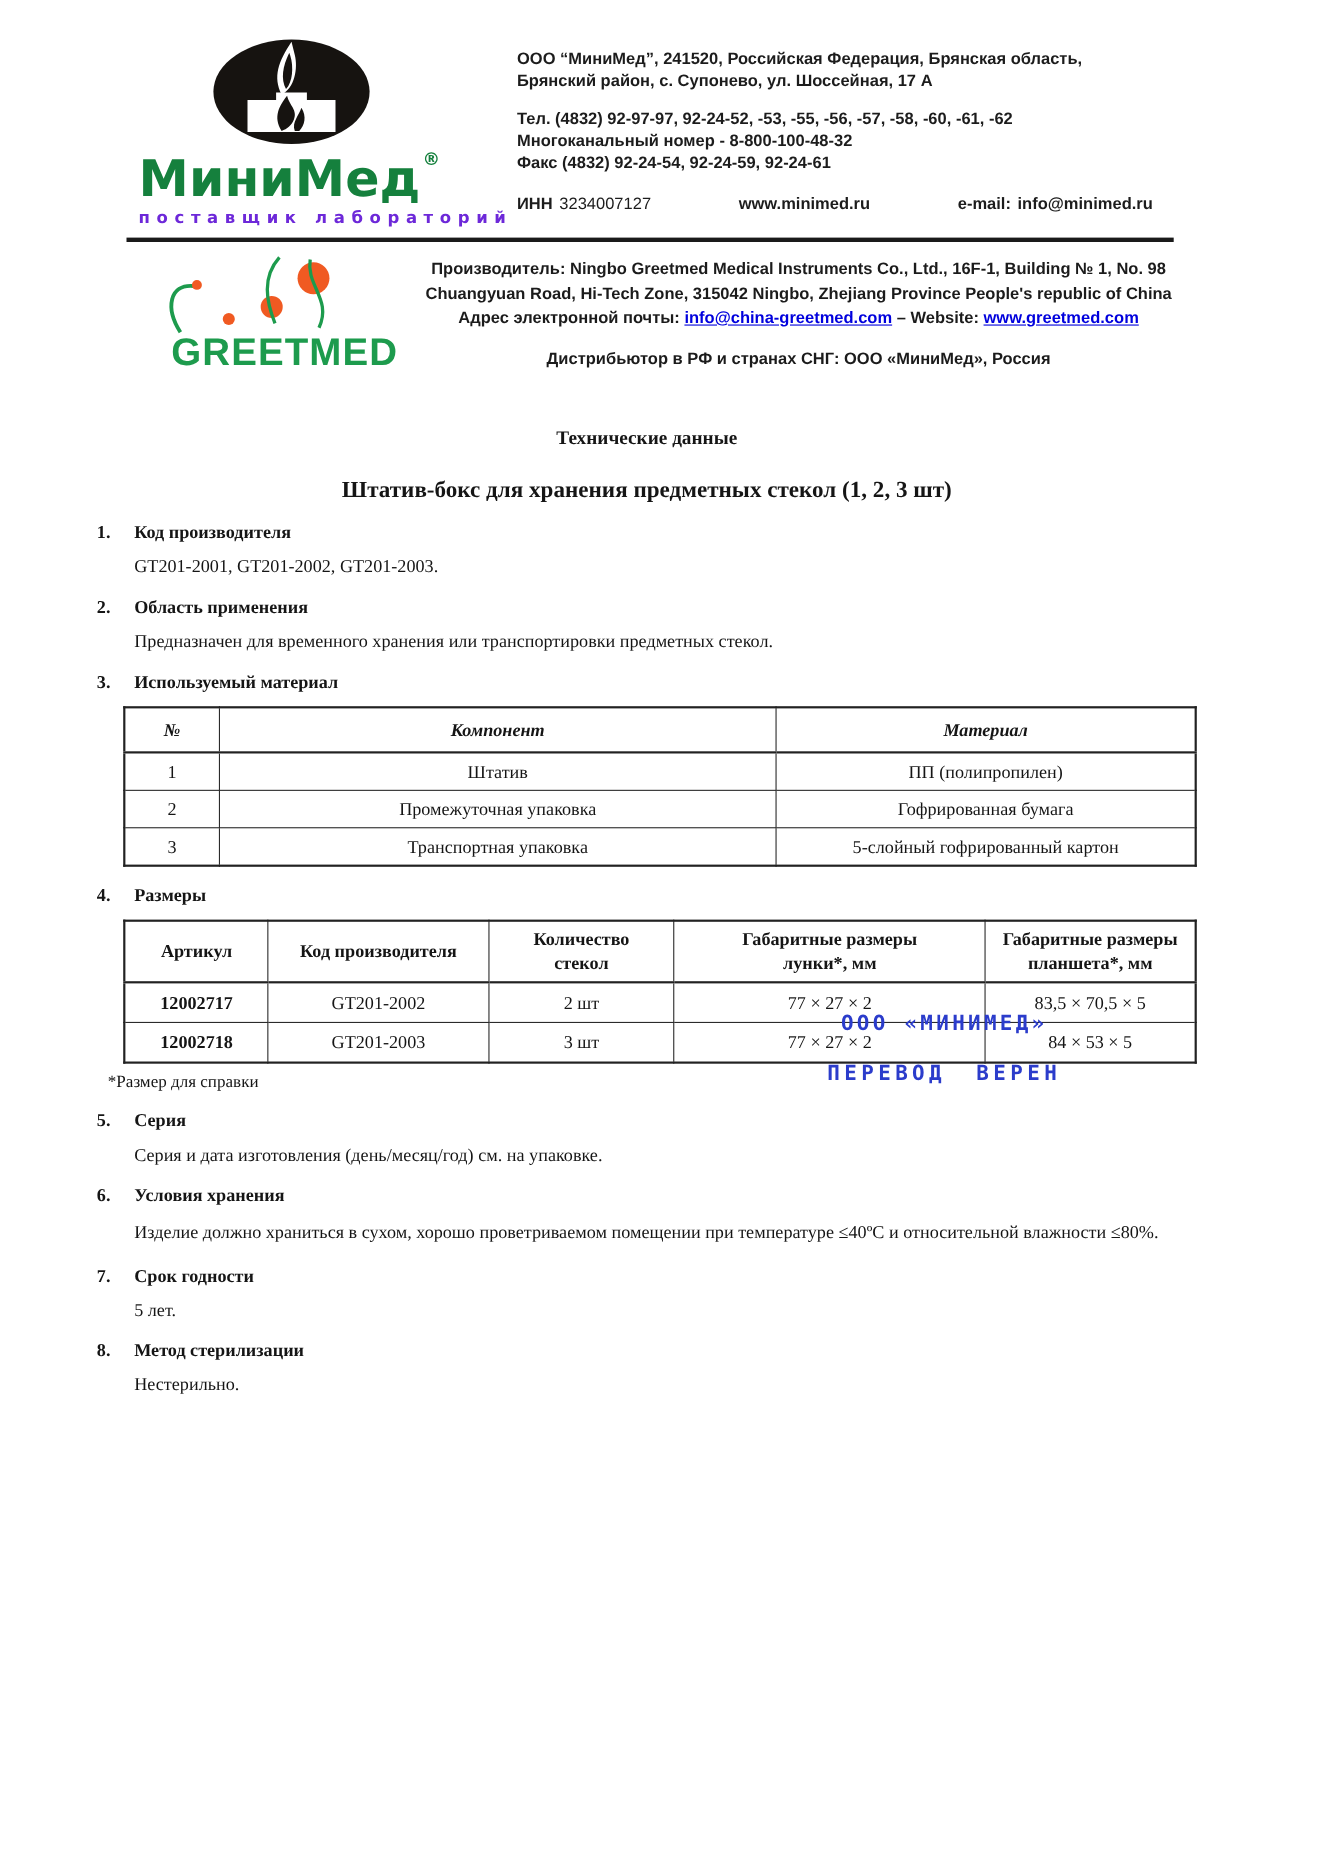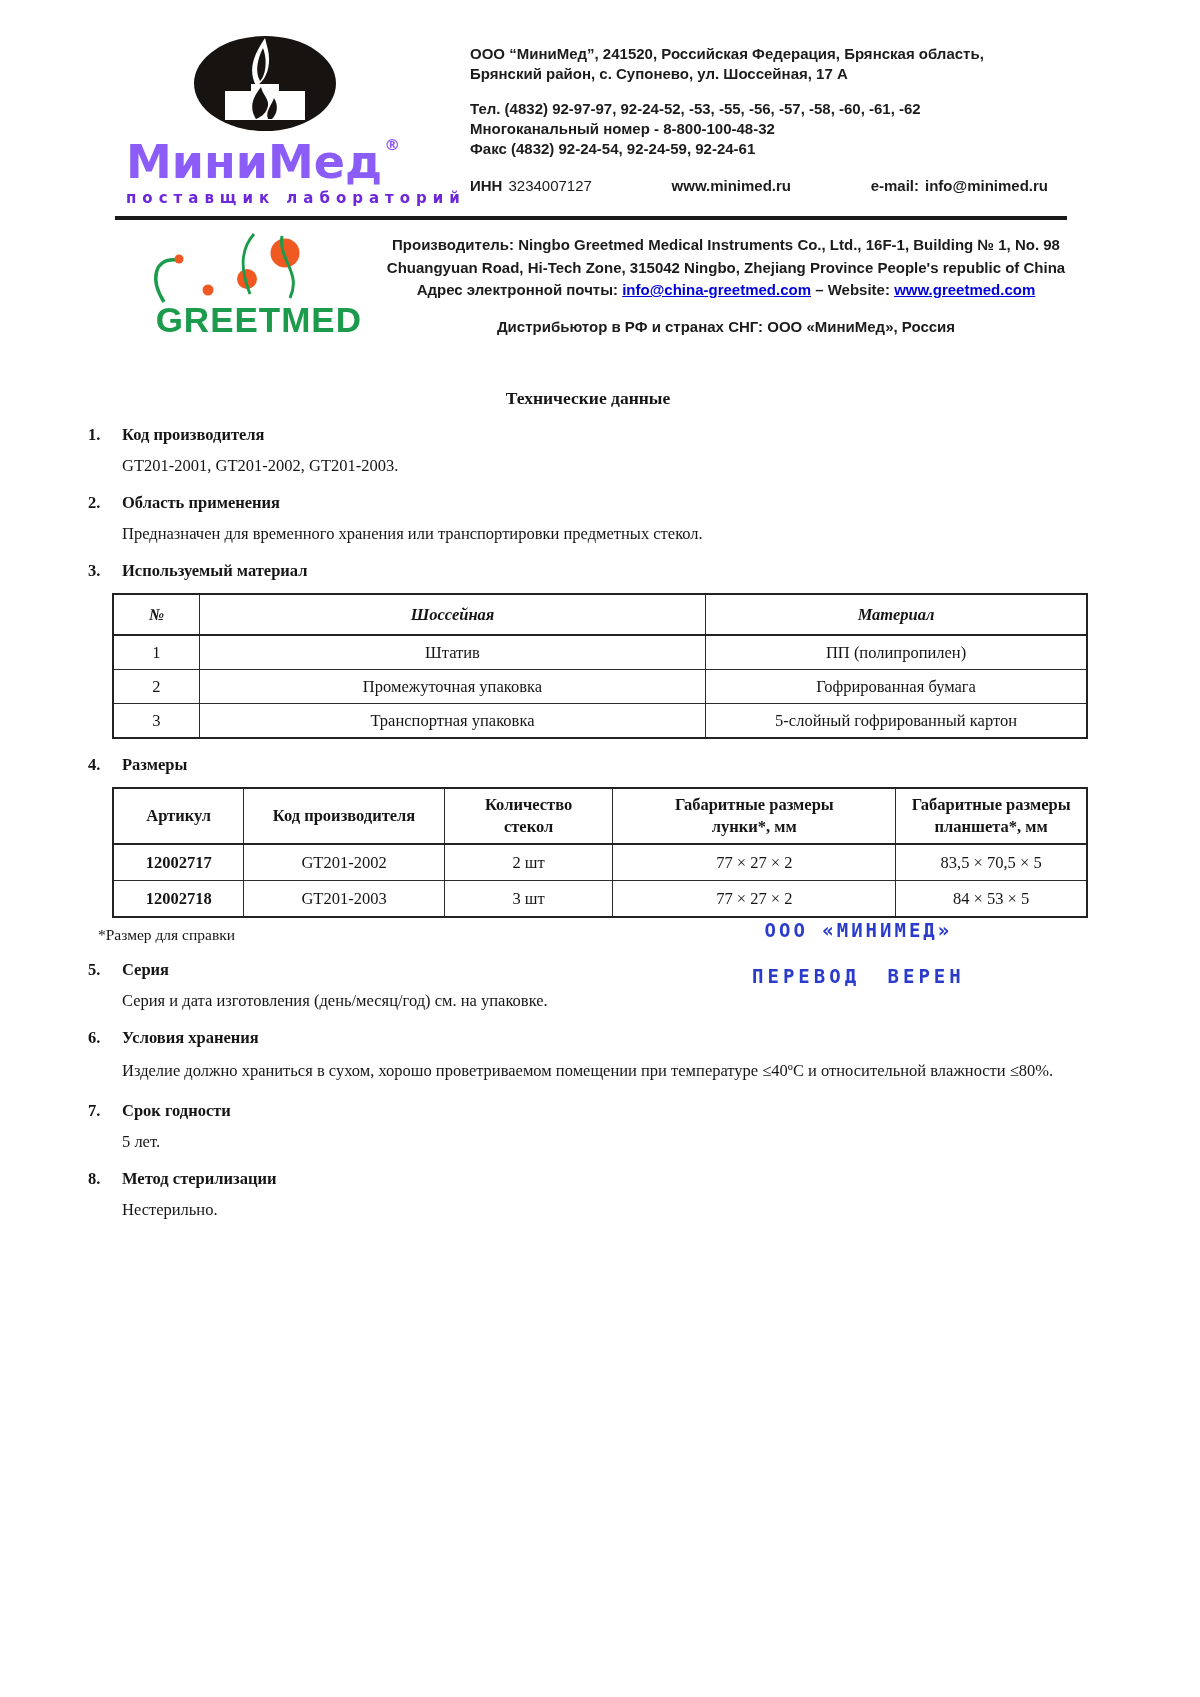--- a/index.html
+++ b/index.html
@@ -5,21 +5,21 @@
   html,body{margin:0;padding:0;background:#888;}
   .page{
     width:1200px;height:1697px;background:#ffffff;position:relative;
     margin:0 auto;overflow:hidden;color:#151515;
     font-family:"Liberation Serif", serif;
   }
   
   .header{display:flex;padding:34px 110px 0 126px;}
   .logo-block{width:344px;flex:0 0 344px;font-family:"DejaVu Sans", sans-serif;}
   .logo-oval{margin-left:66px;}
-  .brand{font-weight:800;font-size:46px;letter-spacing:0px;color:#8b5cf6;line-height:1;white-space:nowrap;}
+  .brand{font-weight:800;font-size:46px;letter-spacing:0px;color:#15803d;line-height:1;white-space:nowrap;}
   .brand sup{font-size:16px;font-weight:700;vertical-align:28px;margin-left:2px;}
   .tagline{font-weight:700;font-size:15px;letter-spacing:6px;color:#6d28d9;margin-top:4px;white-space:nowrap;}
   .company-block{flex:1;padding-top:10px;font-family:"Liberation Sans", sans-serif;
     font-weight:700;font-size:15px;line-height:1.33;color:#1c1c1c;}
   .company-block .grp{margin-bottom:15px;}
   .inn-row{display:flex;justify-content:space-between;margin-right:42px;margin-top:17px;}
   .inn-pair .lbl{font-weight:700;}
   .inn-pair .val{font-weight:400;margin-left:6px;}
   .hr{height:4px;background:#1a1a1a;margin:9px 133px 0 115px;}
   
@@ -127,20 +127,21 @@
         <a>info@china-greetmed.com</a>
         <span>– Website:</span>
         <a>www.greetmed.com</a>
       </div>
       <div class="distributor">Дистрибьютор в РФ и странах СНГ: ООО «МиниМед», Россия</div>
     </div>
   </div>
 
   <div class="doc">
     <div class="doc-title">Технические данные</div>
+    <div class="doc-subtitle">Штатив-бокс для хранения предметных стекол (1, 2, 3 шт)</div>
 
     <div class="sec">
       <div class="sec-h">
           <span class="sec-num">1.</span>
           <span>Код производителя</span>
         </div>
       <div class="sec-body">GT201-2001, GT201-2002, GT201-2003.</div>
     </div>
 
     <div class="sec">
@@ -153,21 +154,21 @@
 
     <div class="sec">
       <div class="sec-h">
           <span class="sec-num">3.</span>
           <span>Используемый материал</span>
         </div>
       <table class="t-materials">
         <thead>
           <tr>
             <th class="c0">№</th>
-            <th class="c1">Шоссейная</th>
+            <th class="c1">Компонент</th>
             <th class="c2">Материал</th>
           </tr>
         </thead>
         <tbody>
           <tr>
             <td>1</td>
             <td>Штатив</td>
             <td>ПП (полипропилен)</td>
           </tr>
           <tr>

